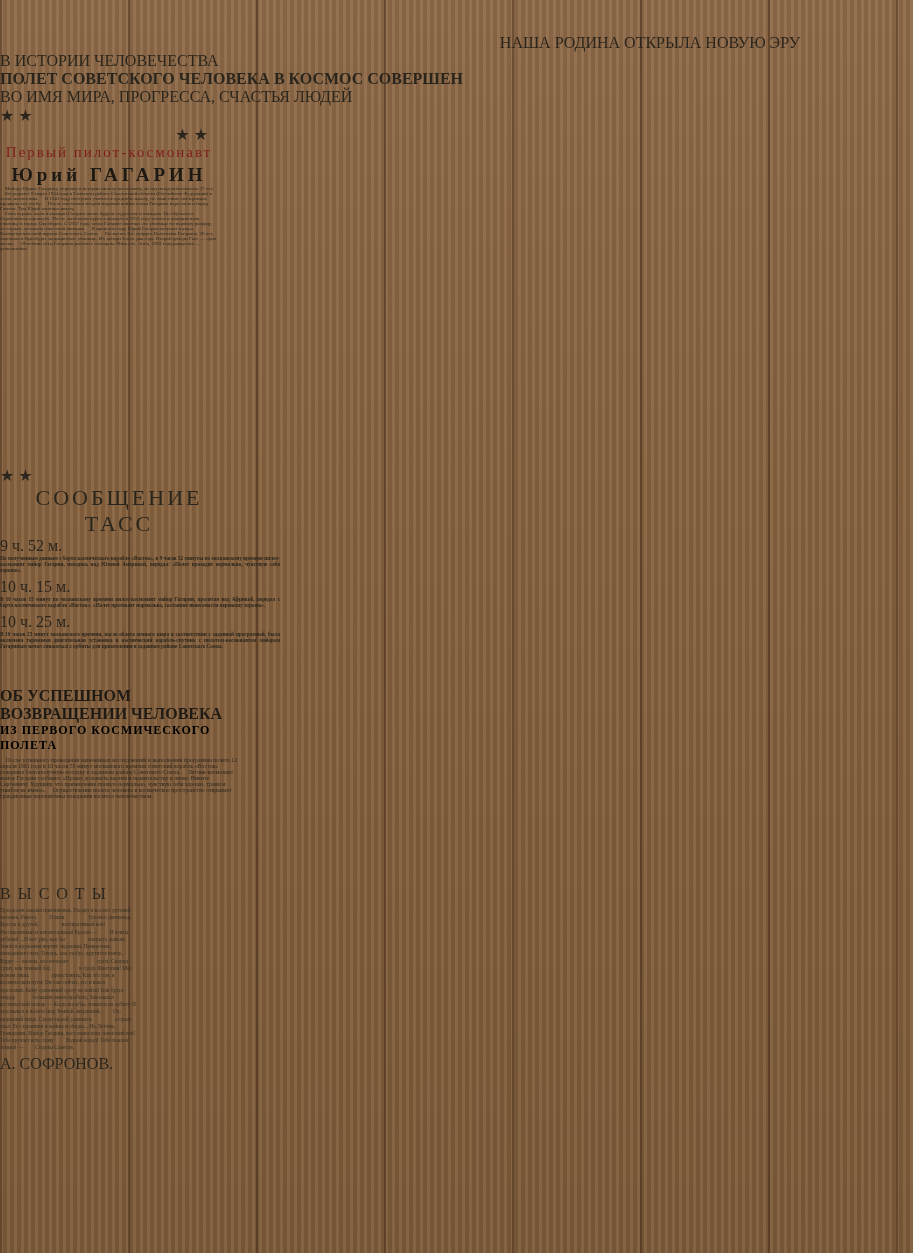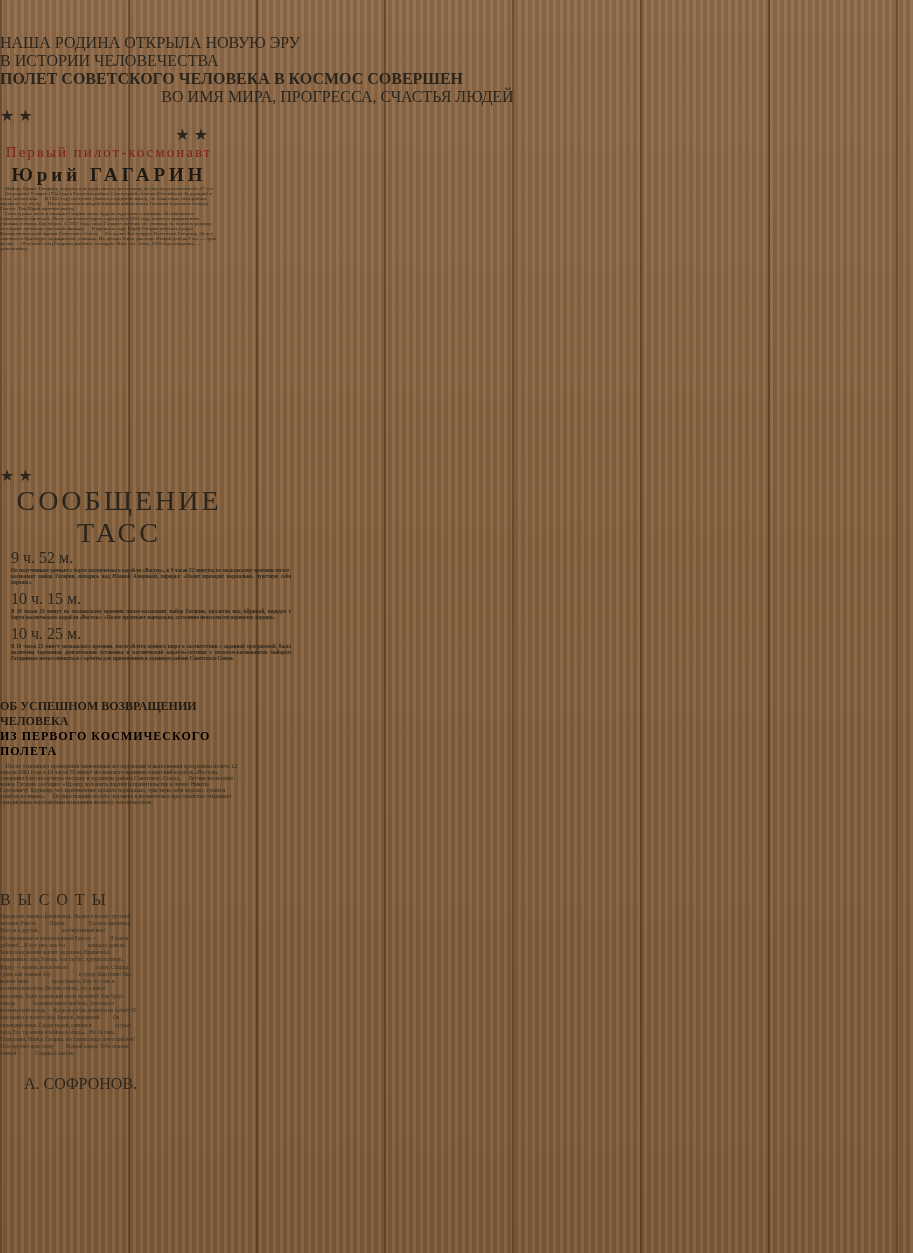--- a/index.html
+++ b/index.html
@@ -48,25 +48,25 @@
 </style>
 </head>
 <body>
 
 <div class="torn"></div>
 
 <div class="paper">
 
   <div class="abs ghost" style="left:30px;top:6px;width:640px;height:34px;"></div>
 
-  <div class="abs hl hl1" style="left:18px;top:40px;width:800px;">НАША РОДИНА ОТКРЫЛА НОВУЮ ЭРУ</div>
+  <div class="abs hl hl1" style="left:18px;top:40px;width:800px;text-align:right;">НАША РОДИНА ОТКРЫЛА НОВУЮ ЭРУ</div>
   <div class="abs hl hl2" style="left:18px;top:82px;width:842px;">В ИСТОРИИ ЧЕЛОВЕЧЕСТВА</div>
 
   <div class="abs sub" style="left:10px;top:124px;width:590px;font-weight:bold;">ПОЛЕТ СОВЕТСКОГО ЧЕЛОВЕКА В КОСМОС СОВЕРШЕН</div>
-  <div class="abs sub" style="left:10px;top:147px;width:675px;text-align:center;">ВО ИМЯ МИРА, ПРОГРЕССА, СЧАСТЬЯ ЛЮДЕЙ</div>
+  <div class="abs sub" style="left:10px;top:147px;width:675px;">ВО ИМЯ МИРА, ПРОГРЕССА, СЧАСТЬЯ ЛЮДЕЙ</div>
   <div class="abs stars" style="left:120px;top:172px;width:60px;">★ ★</div>
 
   <div class="abs" style="left:608px;top:122px;width:218px;">
     <div class="stars" style="text-align:right;padding-right:10px;">★ ★</div>
     <div class="sans" style="font-weight:normal;font-size:15px;letter-spacing:2px;text-align:center;color:#7f1d1d;">Первый пилот-космонавт</div>
     <div class="sans" style="font-weight:bold;font-size:19px;letter-spacing:4px;text-align:center;color:#1e1a13;margin-top:3px;">Юрий ГАГАРИН</div>
   </div>
   <div class="abs cols" style="left:608px;top:196px;width:218px;height:142px;">
     <div class="lcol body body-sans pre" style="font-size:5px;"> Майору Юрию Гагарину, первому в истории пилоту-космонавту, месяц назад исполнилось 27 лет.
  Он родился 9 марта 1934 года в Гжатском районе Смоленской области (Российская Федерация) в семье колхозника.
@@ -74,39 +74,39 @@
  После окончания второй мировой войны семья Гагарина переехала в город Гжатск. Там Юрий окончил школу.</div>
     <div class="lcol body body-sans pre" style="font-size:5px;"> Свои первые шаги в авиации Гагарин начал будучи студентом техникума. Он обучался в Саратовском аэроклубе. После окончания курса аэроклуба в 1955 году учился в авиационном училище в городе Оренбурге. С 1957 года, когда Гагарин окончил это училище по первому разряду, он служит летчиком советской авиации.
  В прошлом году Юрий Гагарин вступил в ряды Коммунистической партии Советского Союза.
  Он женат. Его супруга Валентина Гагарина, 26 лет, окончила в Оренбурге медицинское училище. Их дочери Елене два года. Второй дочери Гале — один месяц.
  59-летний отец Гагарина работает столяром. Мать его, Анна, 1903 года рождения — домохозяйка.</div>
   </div>
   <div class="vrule" style="left:716px;top:198px;height:138px;"></div>
 
   <div class="abs" style="left:10px;top:150px;width:238px;">
     <div class="stars">★ ★</div>
-    <div class="sec-title-serif" style="font-size:28px;letter-spacing:3px;text-align:center;">СООБЩЕНИЕ ТАСС</div>
+    <div class="sec-title-serif" style="font-size:22px;letter-spacing:3px;text-align:center;">СООБЩЕНИЕ ТАСС</div>
   </div>
-  <div class="abs" style="left:10px;top:190px;width:280px;height:150px;padding-left:11px;">
+  <div class="abs" style="left:10px;top:190px;width:280px;height:150px;">
     <div style="margin-bottom:5px;">
       <span class="tass-time">9 ч. 52 м.</span>
       <span class="body body-sans" style="font-weight:bold;font-size:5.2px;display:block;text-align:justify;">По полученным данным с борта космического корабля «Восток», в 9 часов 52 минуты по московскому времени пилот-космонавт майор Гагарин, находясь над Южной Америкой, передал: «Полет проходит нормально, чувствую себя хорошо».</span>
     </div>
     <div style="margin-bottom:5px;">
       <span class="tass-time">10 ч. 15 м.</span>
       <span class="body body-sans" style="font-weight:bold;font-size:5.2px;display:block;text-align:justify;">В 10 часов 15 минут по московскому времени пилот-космонавт майор Гагарин, пролетая над Африкой, передал с борта космического корабля «Восток»: «Полет протекает нормально, состояние невесомости переношу хорошо».</span>
     </div>
     <div>
       <span class="tass-time">10 ч. 25 м.</span>
       <span class="body body-sans" style="font-weight:bold;font-size:5.2px;display:block;text-align:justify;">В 10 часов 25 минут московского времени, после облета земного шара в соответствии с заданной программой, была включена тормозная двигательная установка и космический корабль-спутник с пилотом-космонавтом майором Гагариным начал снижаться с орбиты для приземления в заданном районе Советского Союза.</span>
     </div>
   </div>
 
   <div class="abs" style="left:10px;top:308px;width:238px;">
-    <div class="sans" style="font-weight:bold;font-size:12px;color:#1f1b14;">ОБ УСПЕШНОМ ВОЗВРАЩЕНИИ ЧЕЛОВЕКА</div>
+    <div class="sans" style="font-weight:bold;font-size:16px;color:#1f1b14;">ОБ УСПЕШНОМ ВОЗВРАЩЕНИИ ЧЕЛОВЕКА</div>
     <div class="sans" style="font-weight:bold;font-size:12px;letter-spacing:1px;color:#000000;">ИЗ ПЕРВОГО КОСМИЧЕСКОГО ПОЛЕТА</div>
     <div class="body pre" style="font-size:5.8px;margin-top:4px;height:128px;overflow:hidden;"> После успешного проведения намеченных исследований и выполнения программы полета 12 апреля 1961 года в 10 часов 55 минут московского времени советский корабль «Восток» совершил благополучную посадку в заданном районе Советского Союза.
  Летчик-космонавт майор Гагарин сообщил: «Прошу доложить партии и правительству и лично Никите Сергеевичу Хрущеву, что приземление прошло нормально, чувствую себя хорошо, травм и ушибов не имею».
  Осуществление полета человека в космическое пространство открывает грандиозные перспективы покорения космоса человечеством.</div>
   </div>
   <div class="hrule" style="left:40px;top:500px;width:170px;"></div>
 
   <div class="abs" style="left:10px;top:508px;width:138px;height:368px;">
     <div class="sec-title-serif" style="font-size:16px;letter-spacing:7px;">ВЫСОТЫ</div>
     <div class="pre" style="font-size:5.4px;line-height:1.34;color:#36302 4;color:#363024;margin-top:4px;">Преодолев законы притяженья,
@@ -144,18 +144,18 @@
 Среди морей, равнин и
     острых скал.
 Его таранили и войны и обиды...
 Но Летчик, Гражданин,
 Майор Гагарин,
 восславил наш советский век!
 Тебе вручает всю славу
   Родной народ!
 Тебе поклон земной —
   Страны Советов.</div>
-    <div class="sig" style="margin-top:17px;padding-left:24px;">А. СОФРОНОВ.</div>
+    <div class="sig" style="margin-top:3px;">А. СОФРОНОВ.</div>
   </div>
 
   <div class="hrule" style="left:650px;top:344px;width:130px;"></div>
 
 </div>
 
 </body></html>

